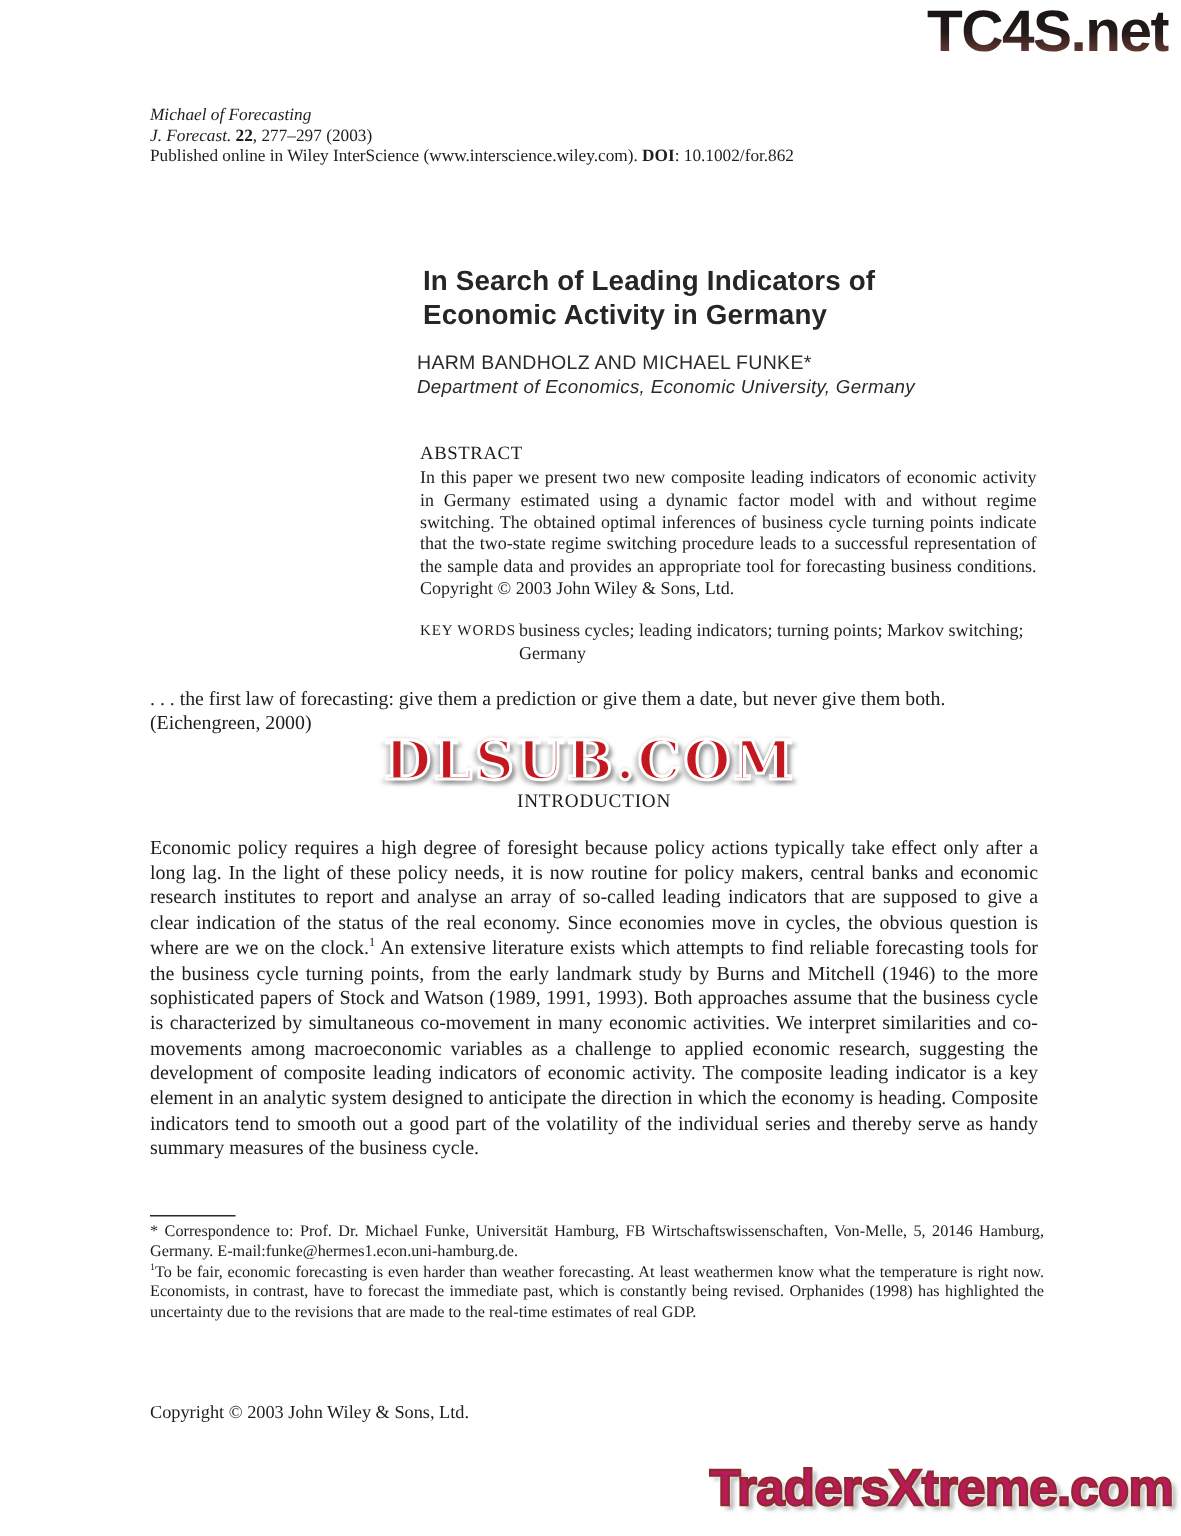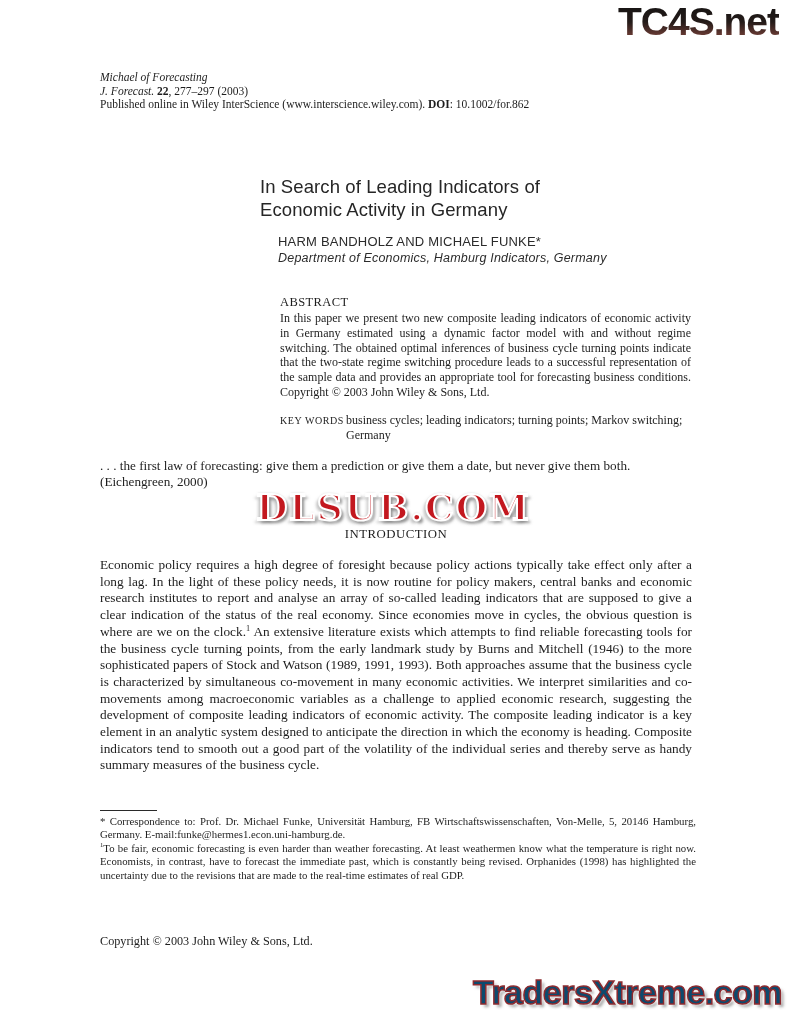--- a/index.html
+++ b/index.html
@@ -29,40 +29,40 @@
     font-weight:bold; font-size:36px; letter-spacing:2px;
     color:#c3181f;
     -webkit-text-stroke:2px #ffffff;
     text-shadow: 3px 3px 3px rgba(110,110,110,0.75), -3px 3px 3px rgba(150,150,150,0.55), 0 -1px 2px rgba(180,180,180,0.5);
     z-index:5; white-space:nowrap;
   }
   .wm-traders {
     position:absolute; top:973px; right:5px;
     font-family:"Liberation Sans", sans-serif;
     font-weight:bold; font-size:34px; letter-spacing:-0.5px;
-    color:#0c4a6e;
+    color:#be185d;
     -webkit-text-stroke:1.5px #8d2a2e;
     text-shadow: 0 0 2px #fff, 0 0 3px #fff, 0 0 4px #fff, 3px 3px 3px rgba(140,140,140,0.8);
     white-space:nowrap;
   }
 
   
   .journal-header {
     position:absolute; left:100px; top:71px;
     font-size:11.5px; line-height:13.6px;
   }
   .jh-line1 { font-style:italic; }
   .jh-ital { font-style:italic; }
   .jh-bold { font-weight:bold; font-style:normal; }
 
   
   .title {
-    position:absolute; left:260px; top:176px;
+    position:absolute; left:282px; top:176px;
     font-family:"Liberation Sans", sans-serif;
-    font-weight:normal; font-size:18.5px; line-height:22.5px;
+    font-weight:bold; font-size:18.5px; line-height:22.5px;
     color:#262626; letter-spacing:0.1px;
   }
   .authors {
     position:absolute; left:278px; top:234px;
     font-family:"Liberation Sans", sans-serif;
     font-size:13px; letter-spacing:0.2px; color:#2b2b2b;
   }
   .affiliation {
     position:absolute; left:278px; top:251px;
     font-family:"Liberation Sans", sans-serif;
@@ -140,21 +140,21 @@
     <div>
       <span>Published online in Wiley InterScience (www.interscience.wiley.com). </span><span class="jh-bold">DOI</span><span>: 10.1002/for.862</span>
     </div>
   </div>
 
   <div class="title">
     <div>In Search of Leading Indicators of</div>
     <div>Economic Activity in Germany</div>
   </div>
   <div class="authors">HARM BANDHOLZ AND MICHAEL FUNKE*</div>
-  <div class="affiliation">Department of Economics, Hamburg Indicators, Germany</div>
+  <div class="affiliation">Department of Economics, Economic University, Germany</div>
 
   <div class="abstract-heading">ABSTRACT</div>
   <div class="abstract-body">In this paper we present two new composite leading indicators of economic activity in Germany estimated using a dynamic factor model with and without regime switching. The obtained optimal inferences of business cycle turning points indicate that the two-state regime switching procedure leads to a successful representation of the sample data and provides an appropriate tool for forecasting business conditions.  Copyright © 2003 John Wiley &amp; Sons, Ltd.</div>
 
   <div class="keywords">
     <div class="kw-label">KEY WORDS</div>
     <div class="kw-text">business cycles; leading indicators; turning points; Markov switching; Germany</div>
   </div>
 
   <div class="epigraph">

